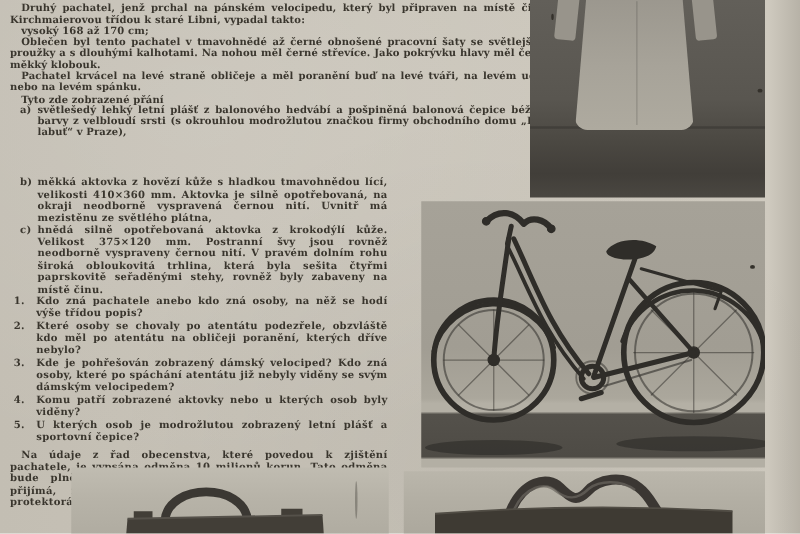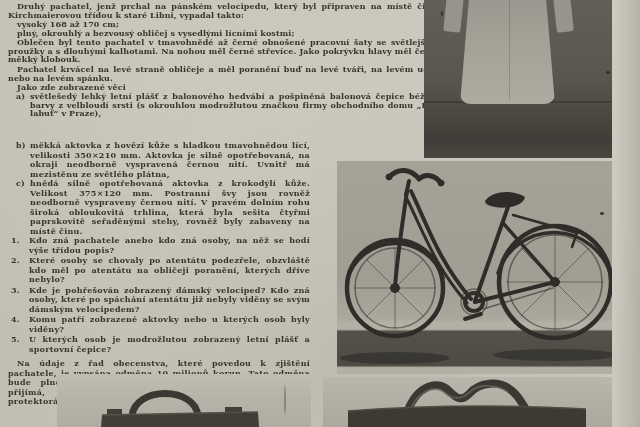--- a/index.html
+++ b/index.html
@@ -66,34 +66,33 @@
   .speck{position:absolute;background:#34312b;border-radius:50%;}
 </style>
 </head>
 <body>
 
 <div id="page">
 
   <div class="text-full">
     <p class="para">Druhý pachatel, jenž prchal na pánském velocipedu, který byl připraven na místě činu, Kirchmaierovou třídou k staré Libni, vypadal takto:</p>
     <div class="desc-line">vysoký 168 až 170 cm;</div>
-    <div class="desc-line">plný, okrouhlý a bezvousý obličej s vysedlými lícními kostmi;</div>
     <p class="para">Oblečen byl tento pachatel v tmavohnědé až černé obnošené pracovní šaty se světlejšími proužky a s dlouhými kalhotami. Na nohou měl černé střevíce. Jako pokrývku hlavy měl černý měkký klobouk.</p>
     <p class="para">Pachatel krvácel na levé straně obličeje a měl poranění buď na levé tváři, na levém uchu nebo na levém spánku.</p>
-    <div class="intro-line">Jako zde zobrazené věci</div>
+    <div class="intro-line">Tyto zde zobrazené přání</div>
     <div class="hang">
       <span class="lbl">a)</span>
       <span>světlešedý lehký letní plášť z balonového hedvábí a pošpiněná balonová čepice béžové barvy z velbloudí srsti (s okrouhlou modrožlutou značkou firmy obchodního domu „Bílá labuť“ v Praze),</span>
     </div>
   </div>
 
   <div class="text-narrow">
     <div class="hang">
       <span class="lbl">b)</span>
-      <span>měkká aktovka z hovězí kůže s hladkou tmavohnědou lící, velikosti 350×210 mm. Aktovka je silně opotřebovaná, na okraji neodborně vyspravená černou nití. Uvnitř má mezistěnu ze světlého plátna,</span>
+      <span>měkká aktovka z hovězí kůže s hladkou tmavohnědou lící, velikosti 410×360 mm. Aktovka je silně opotřebovaná, na okraji neodborně vyspravená černou nití. Uvnitř má mezistěnu ze světlého plátna,</span>
     </div>
     <div class="hang">
       <span class="lbl">c)</span>
       <span>hnědá silně opotřebovaná aktovka z krokodýlí kůže. Velikost 375×120 mm. Postranní švy jsou rovněž neodborně vyspraveny černou nití. V pravém dolním rohu široká obloukovitá trhlina, která byla sešita čtyřmi paprskovitě seřaděnými stehy, rovněž byly zabaveny na místě činu.</span>
     </div>
     <div class="hang-q">
       <span class="lbl">1.</span>
       <span>Kdo zná pachatele anebo kdo zná osoby, na něž se hodí výše třídou popis?</span>
     </div>
     <div class="hang-q">

